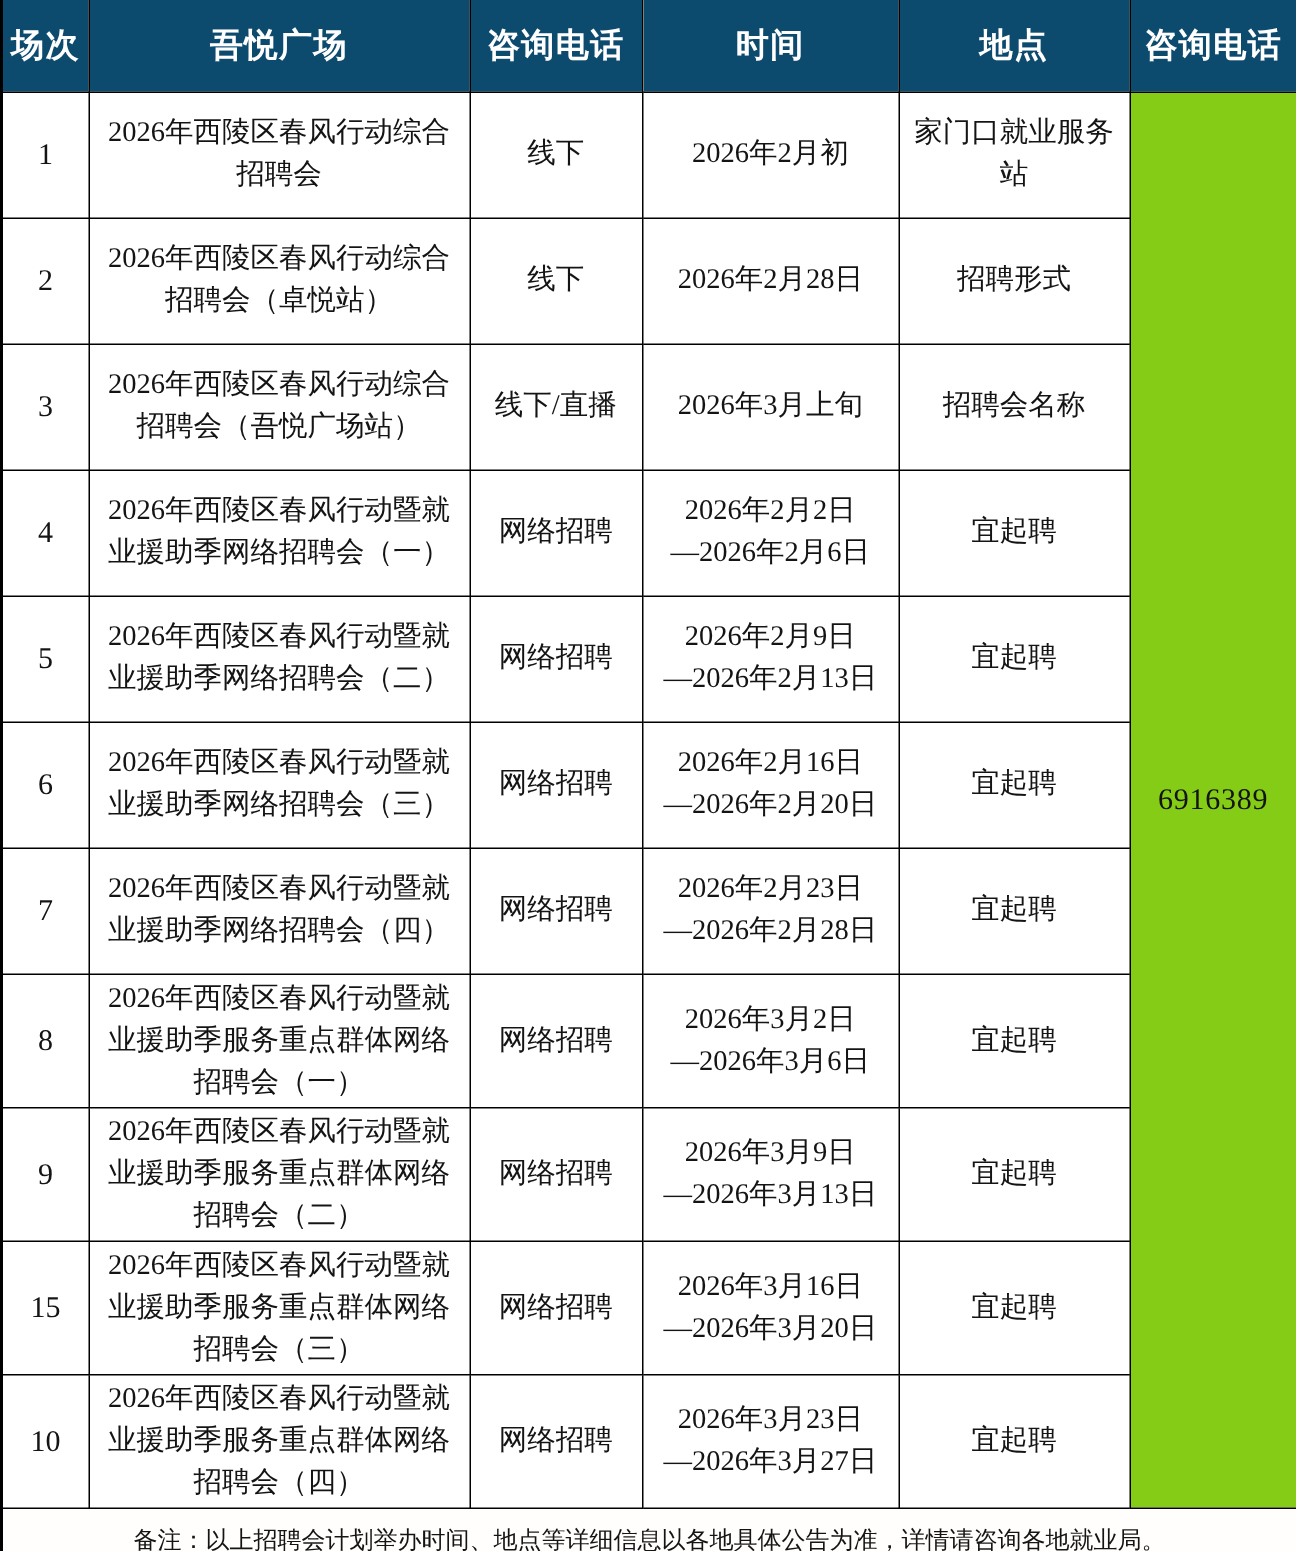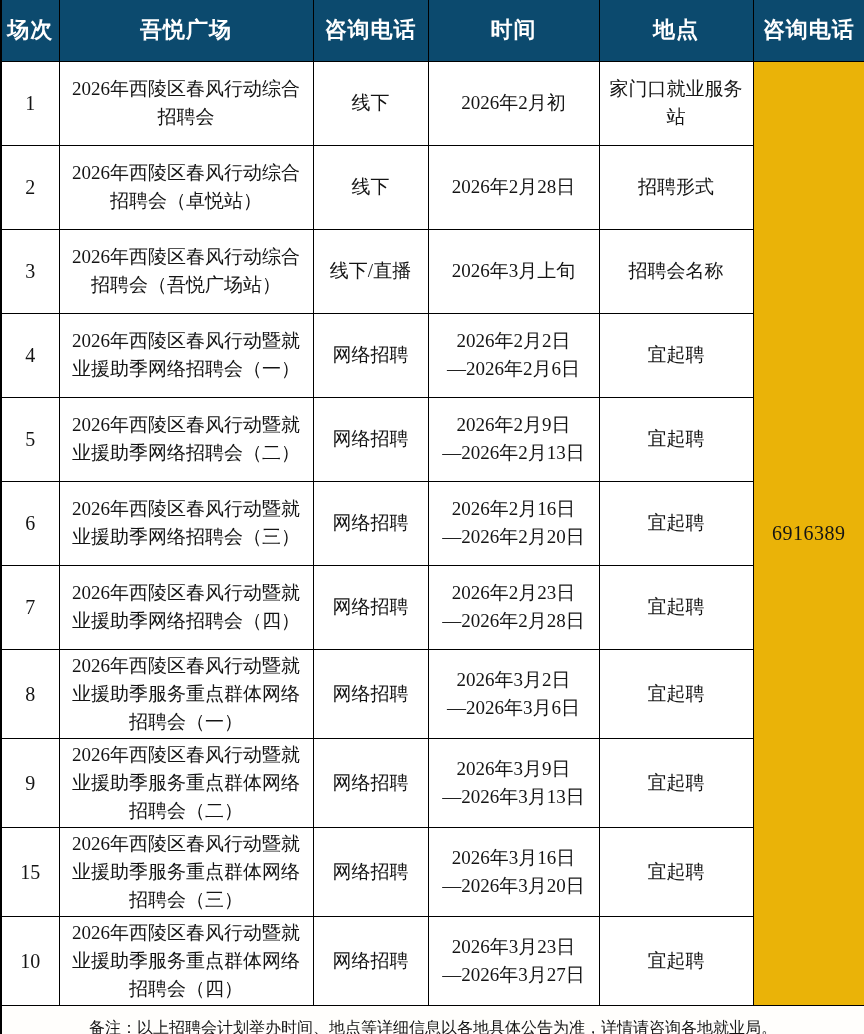--- a/index.html
+++ b/index.html
@@ -38,21 +38,21 @@
     background: #ffffff;
     font-size: 19px;
     line-height: 28px;
   }
   .c-no   { font-size: 20px; }
   .c-name, .c-time, .c-loc { white-space: pre-line; }
   .c-form { font-size: 19px; margin-left: 45px; }
   .c-phone {
     font-size: 20px;
     letter-spacing: 0.5px;
-    background: #eab308;
+    background: #84cc16;
   }
   tfoot td.note {
     height: 39px;
     font-size: 16px;
     background: #fffefc;
     text-align: center;
     line-height: 39px;
     white-space: nowrap;
   }
 </style>

